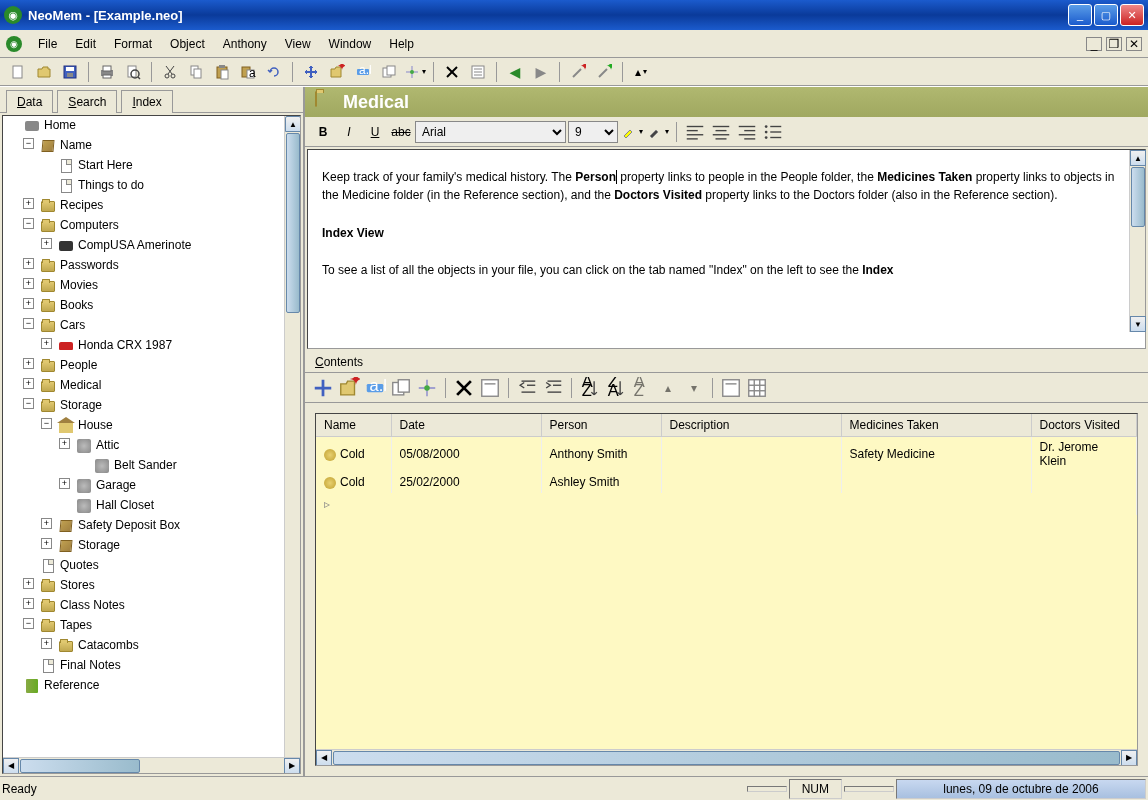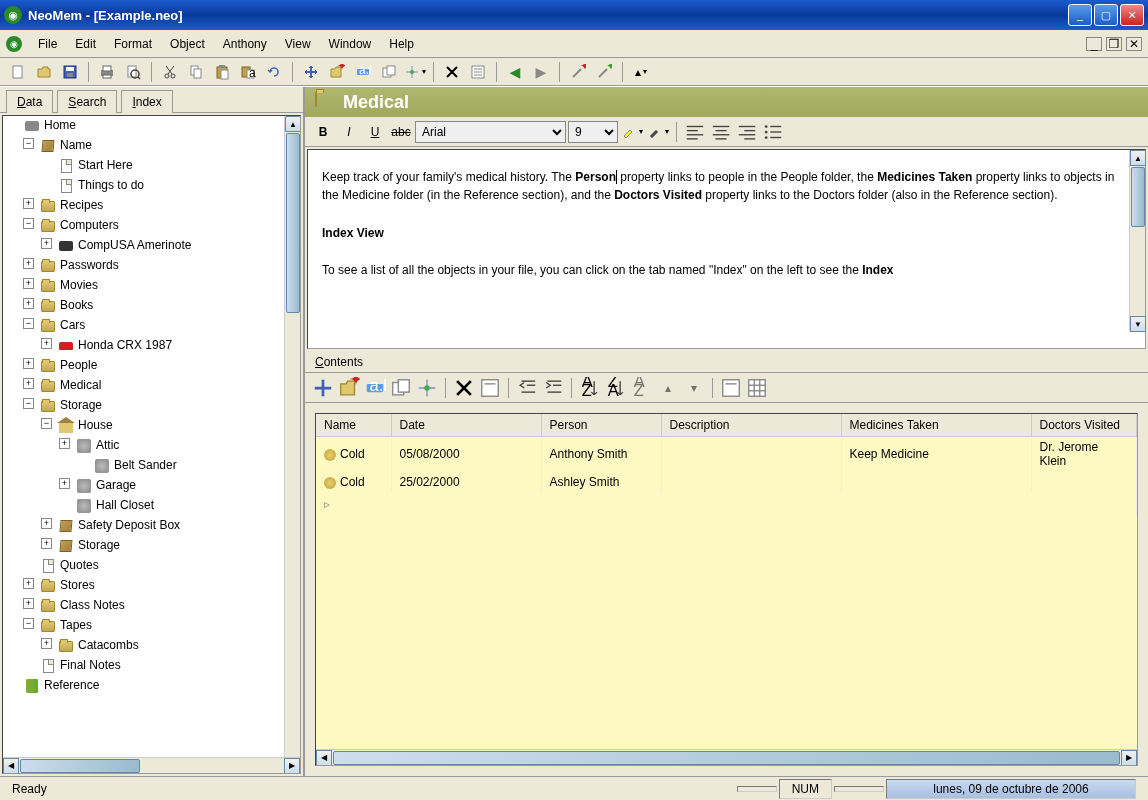--- a/index.html
+++ b/index.html
@@ -83,21 +83,21 @@
 .grid-wrap{flex:1;background:#fef9c3;border:1px inset #999;margin:10px;position:relative;overflow:hidden;}
 .grid{position:absolute;top:0;left:0;right:0;bottom:16px;overflow:auto;}
 .grid table{width:100%;border-collapse:collapse;}
 .grid th{text-align:left;padding:4px 8px;background:#ece9d8;border:1px solid #ccc;border-top:none;border-left:none;font-weight:normal;}
 .grid td{padding:3px 8px;border-right:1px solid #eee;}
 .grid tr.datarow td{height:22px;}
 .grid .rowicon{width:12px;height:12px;background:radial-gradient(#e8d070,#c0a030);border-radius:50%;display:inline-block;margin-right:4px;vertical-align:middle;}
 .grid td.highlighted{background:#c0c0c0;}
 
 
-.statusbar{height:24px;background:#ece9d8;border-top:1px solid #999;display:flex;align-items:center;padding:0 12px;}
+.statusbar{height:24px;background:#ece9d8;border-top:1px solid #999;display:flex;align-items:center;padding:0 2px;}
 .statusbar .status-text{flex:1;}
 .statusbar .panel{border:1px inset #ccc;padding:2px 12px;margin-left:2px;}
 .statusbar .date-panel{background:linear-gradient(to bottom,#c8d8f0,#a8c0e0);width:250px;text-align:center;}
 </style>
 </head>
 <body>
 
 <div class="titlebar">
   <div class="app-icon">◉</div>
   <div class="title">NeoMem - [Example.neo]</div>
@@ -700,21 +700,21 @@
               <th style="width:190px;">Medicines Taken</th>
               <th>Doctors Visited</th>
             </tr>
           </thead>
           <tbody id="grid-body">
               <tr class="datarow">
                 <td><span class="rowicon"></span>Cold</td>
                 <td class="">05/08/2000</td>
                 <td>Anthony Smith</td>
                 <td></td>
-                <td>Keep Medicine</td>
+                <td>Safety Medicine</td>
                 <td>Dr. Jerome Klein</td>
               </tr>
               <tr class="datarow">
                 <td><span class="rowicon"></span>Cold</td>
                 <td class="">25/02/2000</td>
                 <td>Ashley Smith</td>
                 <td></td>
                 <td></td>
                 <td></td>
               </tr>

